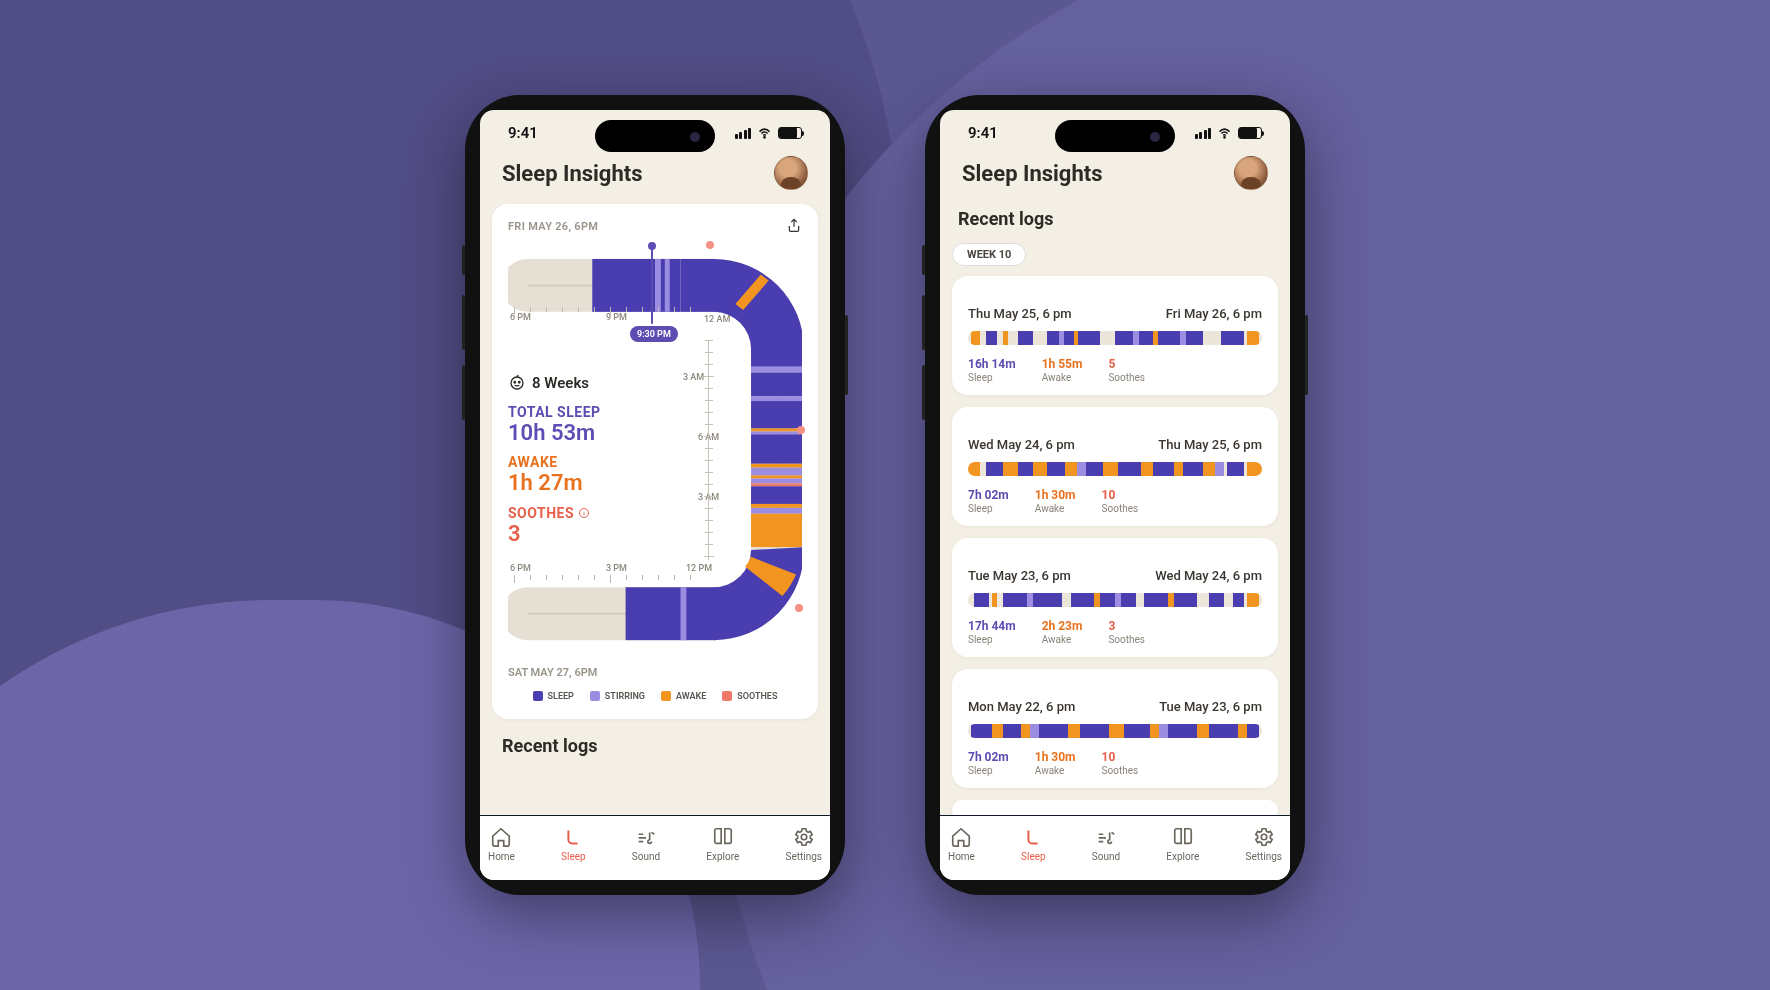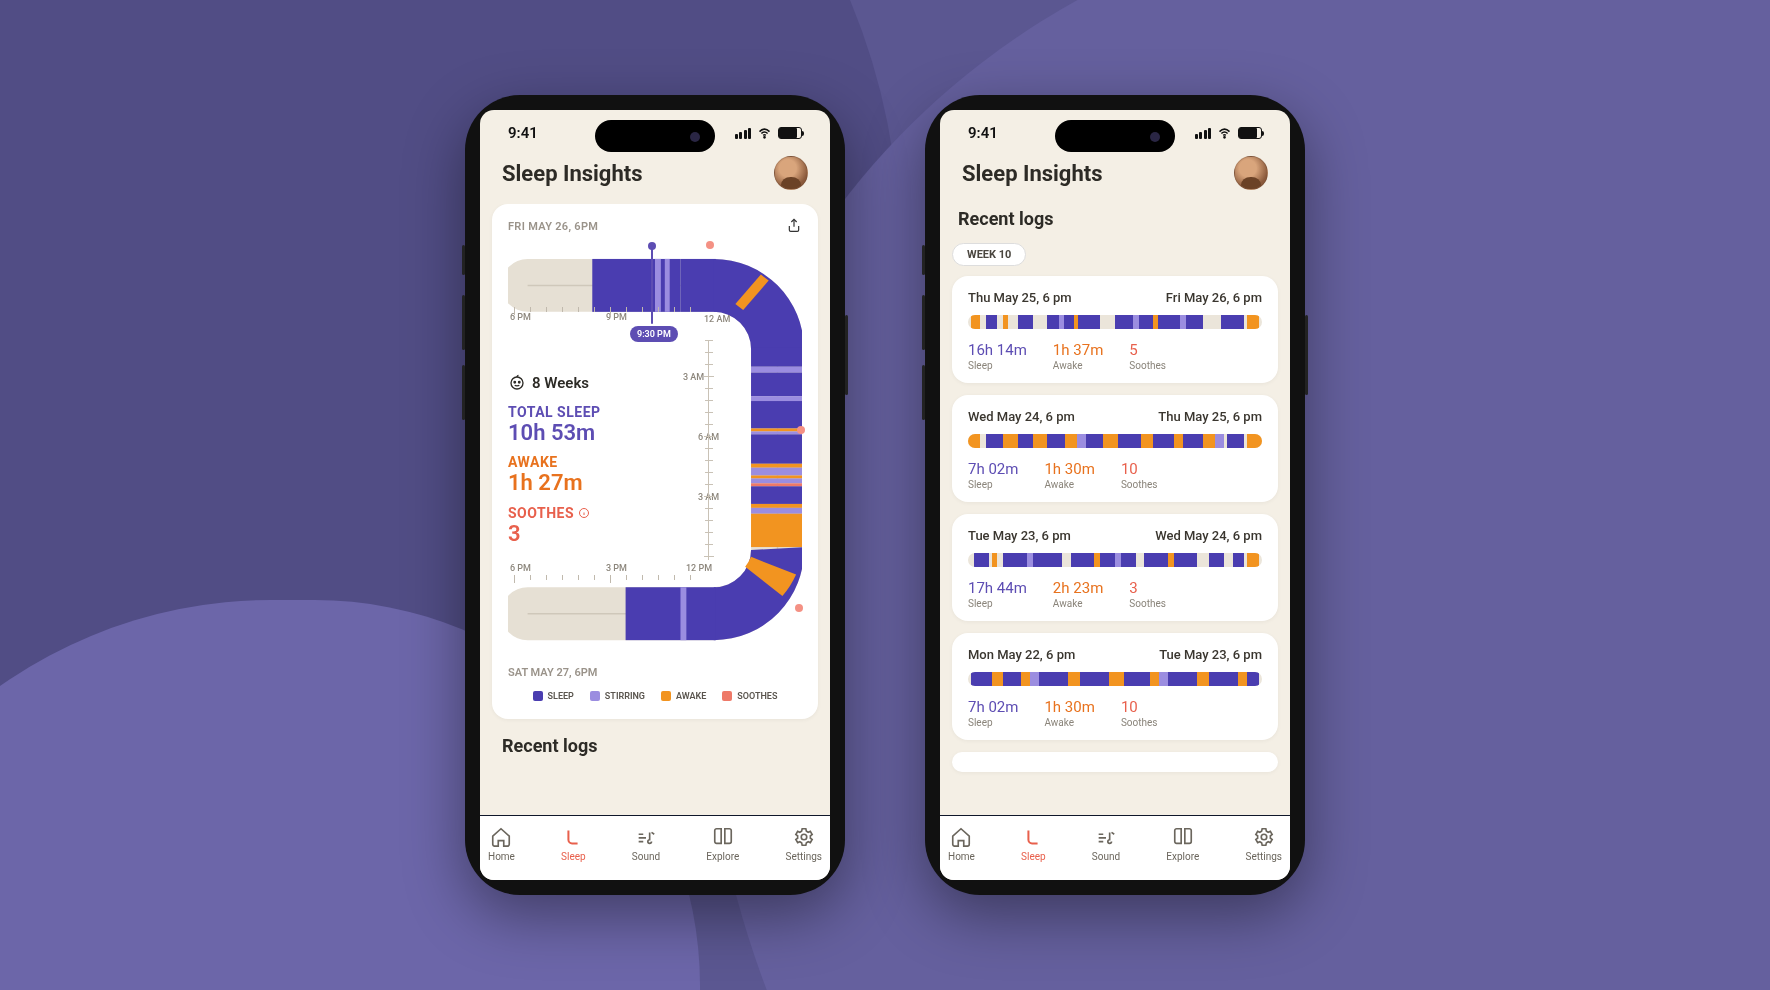--- a/index.html
+++ b/index.html
@@ -68,30 +68,30 @@
   .sw-sleep{background:#4a3db0;}
   .sw-stir{background:#9b8de0;}
   .sw-awake{background:#f29420;}
   .sw-sooth{background:#ee7968;}
 
   .section-h{font-size:18px;font-weight:700;color:#2d2b26;padding:4px 10px 10px;}
 
   
   .week-chip{display:inline-block;background:#fff;border:1px solid #ddd;border-radius:20px;padding:4px 14px;font-size:11px;font-weight:700;color:#4a463f;margin:4px 0 10px;}
 
-  .log-card{padding:14px 16px 12px;}
+  .log-card{padding:30px 16px 12px;}
   .log-dates{display:flex;justify-content:space-between;font-size:13px;color:#3a362f;font-weight:500;margin-bottom:10px;}
   .timeline{height:14px;background:#ebe5da;border-radius:7px;position:relative;overflow:hidden;margin-bottom:12px;}
   .seg{position:absolute;top:0;height:100%;}
   .s-sleep{background:#4a3db0;}
   .s-stir{background:#9b8de0;}
   .s-awake{background:#f29420;}
   .log-stats{display:flex;gap:26px;}
   .ls{display:flex;flex-direction:column;gap:1px;}
-  .ls .v{font-size:15px;font-weight:400;}
+  .ls .v{font-size:12px;font-weight:700;}
   .ls .l{font-size:10px;color:#8a847a;}
 
   
   .tabbar{background:#fff;border-top:1px solid #0f172a;display:flex;justify-content:space-between;align-items:center;padding:10px 8px 18px;}
   .tab{display:flex;flex-direction:column;align-items:center;gap:3px;color:#6b665d;font-size:10px;cursor:pointer;}
   .tab.active{color:#e8604c;}
   .tab svg{width:22px;height:22px;}
 
   
   .axlbl{position:absolute;font-size:9px;color:#8d877d;font-weight:500;}
@@ -419,21 +419,21 @@
           <div class="seg s-stir" style="left:72%;width:2%"></div>
           <div class="seg s-sleep" style="left:86%;width:8%"></div>
           <div class="seg s-awake" style="left:95%;width:4%"></div>
         </div>
         <div class="log-stats">
           <div class="ls">
                 <span class="v c-purple">16h 14m</span>
                 <span class="l">Sleep</span>
               </div>
           <div class="ls">
-                <span class="v c-orange">1h 37m</span>
+                <span class="v c-orange">1h 55m</span>
                 <span class="l">Awake</span>
               </div>
           <div class="ls">
                 <span class="v c-coral">5</span>
                 <span class="l">Soothes</span>
               </div>
         </div>
       </div>
 
       

